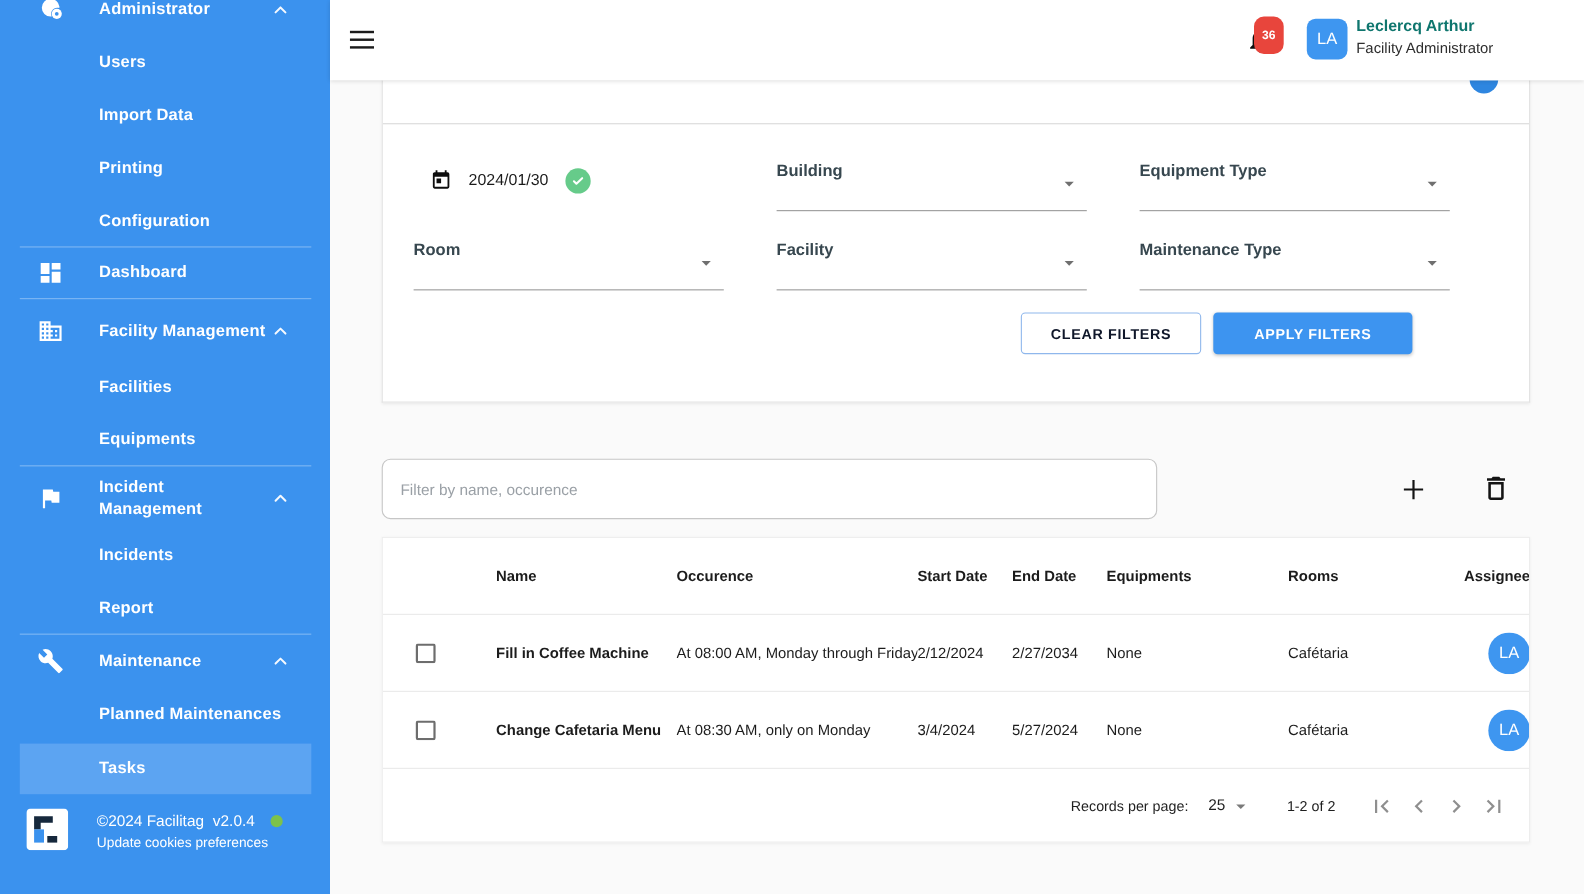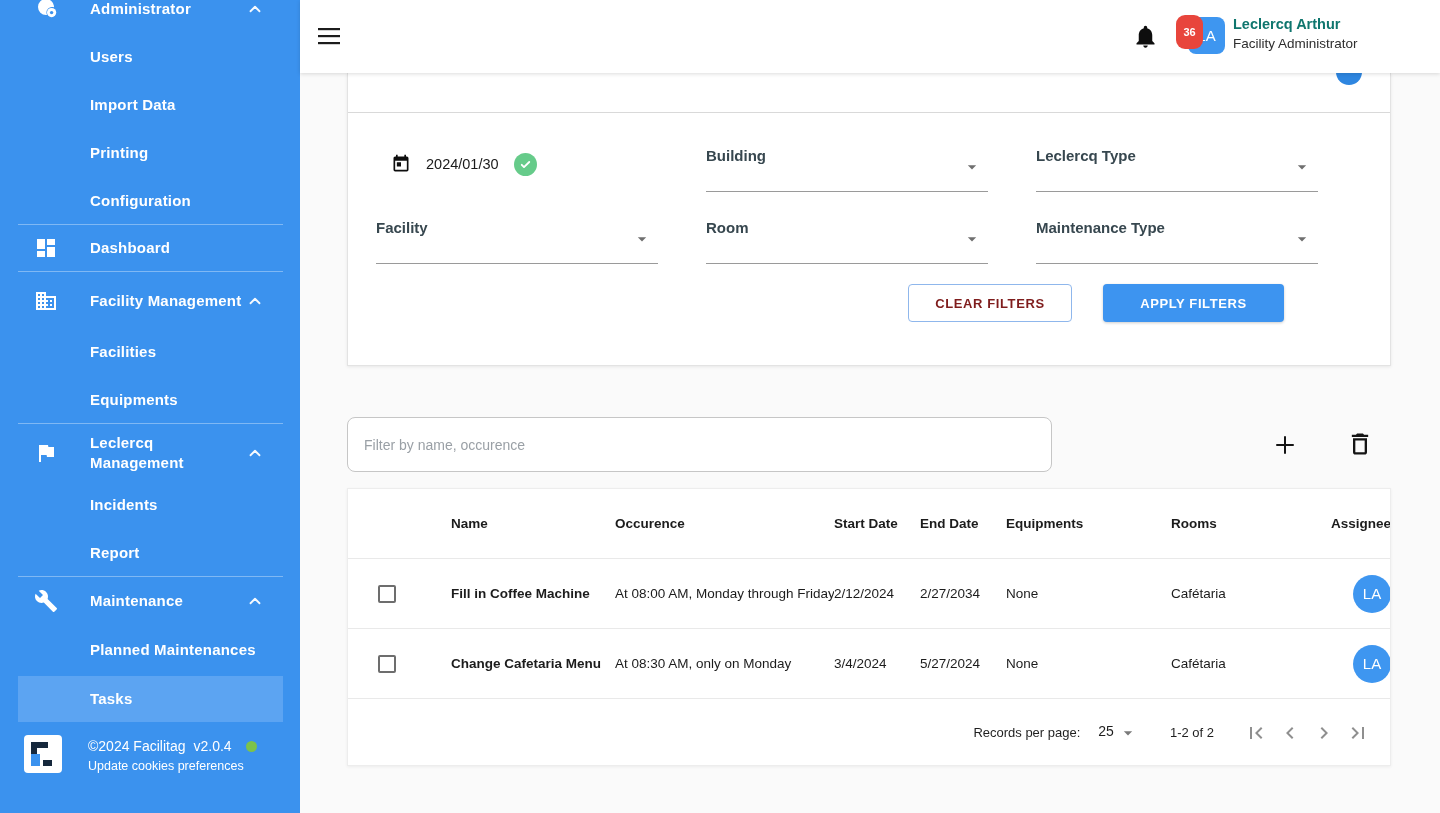--- a/index.html
+++ b/index.html
@@ -32,21 +32,21 @@
   
   .topbar {
     position:absolute; left:300px; top:0; width:1140px; height:73px; background:#fff;
     box-shadow:0 1px 4px rgba(0,0,0,.14); z-index:10;
   }
   .hamburger { position:absolute; left:18px; top:27px; width:22px; height:18px; cursor:pointer; color:#1c1c1c; }
   .page-title { position:absolute; left:56px; top:0; height:73px; display:flex; align-items:center; font-size:20px; font-weight:700; color:#151515; }
   .bell { position:absolute; left:832px; top:23px; width:27px; height:27px; color:#0e0e0e; cursor:pointer; }
   .bell svg { width:27px; height:27px; }
   .badge {
-    position:absolute; left:876px; top:15px; min-width:27px; height:18px; border-radius:9px;
+    position:absolute; left:840px; top:15px; min-width:27px; height:18px; border-radius:9px;
     background:var(--c-badge,#e8453c); color:#fff; font-size:11px; font-weight:700;
     display:flex; align-items:center; justify-content:center; padding:17px 6px; z-index:2;
   }
   .tb-avatar {
     position:absolute; left:888px; top:17px; width:37px; height:37px; border-radius:8px;
     background:var(--c-avatar,#3e96f0); color:#fff; font-size:15px; font-weight:500;
     display:flex; align-items:center; justify-content:center; cursor:pointer;
   }
   .tb-user { position:absolute; left:933px; top:16px; }
   .tb-name { font-size:14.5px; font-weight:700; color:#0f766e; margin-bottom:4px; }
@@ -65,21 +65,21 @@
   .f-cell .underline { position:absolute; left:0; bottom:0; width:100%; height:1px; background:#9a9a9a; }
   .f-label { position:absolute; left:0; top:11px; font-size:15px; font-weight:700; color:#37474f; }
   .f-caret { position:absolute; right:6px; bottom:15px; width:20px; height:20px; color:#6f6f6f; }
   .date-cell { display:flex; align-items:center; height:56px; }
   .cal-icon { width:20px; height:20px; color:#0e0e0e; margin-left:15px; }
   .cal-icon svg { width:20px; height:20px; }
   .date-value { margin-left:15px; font-size:14.5px; color:#1a1a1a; width:78px; overflow:hidden; white-space:nowrap; cursor:pointer; }
   .check-circle { width:23px; height:23px; border-radius:50%; background:var(--c-check,#66cb8a); margin-left:10px; display:flex; align-items:center; justify-content:center; }
   .check-circle svg { width:15px; height:15px; }
   .btn { position:absolute; top:211px; height:38px; border-radius:4px; font-size:13px; font-weight:700; letter-spacing:.6px; display:flex; align-items:center; justify-content:center; cursor:pointer; font-family:inherit; }
-  .btn-clear { left:560px; width:164px; background:#fff; border:1px solid #8fb7ec; color:#7f1d1d; }
+  .btn-clear { left:580px; width:164px; background:#fff; border:1px solid #8fb7ec; color:#0f172a; }
   .btn-apply { left:755px; width:181px; background:var(--c-apply,#3d94f0); border:none; color:#fff; box-shadow:0 1px 3px rgba(0,0,0,.2); }
   
   .search-input {
     position:absolute; left:347px; top:417px; width:705px; height:55px; background:#fff;
     border:1px solid #c6c6c6; border-radius:8px; padding:0 16px; font-size:14px; color:#333;
     font-family:inherit; outline:none;
   }
   .search-input::placeholder { color:#9aa0a6; }
   .icon-btn { position:absolute; width:28px; height:28px; color:#141414; cursor:pointer; }
   .icon-btn svg { width:28px; height:28px; }
@@ -170,21 +170,21 @@
       <div class="nav-item sub" style="top: 376px; height: 48px;">
         <span class="nav-label">Equipments</span>
       </div>
       <div class="nav-divider" style="top: 423px;"></div>
       <div class="nav-item section" style="top: 424px; height: 58px;">
         <span class="nav-icon">
           <svg viewBox="0 0 24 24">
             <path fill="currentColor" d="M14.4 6L14 4H5v17h2v-7h5.6l.4 2h7V6z"></path>
           </svg>
         </span>
-        <span class="nav-label">Leclercq Management</span>
+        <span class="nav-label">Incident Management</span>
         <span class="chevron">
           <svg viewBox="0 0 24 24">
             <path fill="none" stroke="currentColor" stroke-width="2.4" stroke-linecap="round" stroke-linejoin="round" d="M6 15l6-6 6 6"></path>
           </svg>
         </span>
       </div>
       <div class="nav-item sub" style="top: 481px; height: 48px;">
         <span class="nav-label">Incidents</span>
       </div>
       <div class="nav-item sub" style="top: 529px; height: 48px;">
@@ -271,42 +271,42 @@
     <div class="f-cell">
       <span class="f-label">Building</span>
       <span class="f-caret">
           <svg viewBox="0 0 24 24">
             <path fill="currentColor" d="M7 10l5 5 5-5z"></path>
           </svg>
         </span>
       <span class="underline"></span>
     </div>
     <div class="f-cell">
-      <span class="f-label">Leclercq Type</span>
+      <span class="f-label">Equipment Type</span>
       <span class="f-caret">
           <svg viewBox="0 0 24 24">
             <path fill="currentColor" d="M7 10l5 5 5-5z"></path>
           </svg>
         </span>
       <span class="underline"></span>
     </div>
   </div>
 
   <div class="f-row r2">
     <div class="f-cell">
+      <span class="f-label">Room</span>
+      <span class="f-caret">
+          <svg viewBox="0 0 24 24">
+            <path fill="currentColor" d="M7 10l5 5 5-5z"></path>
+          </svg>
+        </span>
+      <span class="underline"></span>
+    </div>
+    <div class="f-cell">
       <span class="f-label">Facility</span>
-      <span class="f-caret">
-          <svg viewBox="0 0 24 24">
-            <path fill="currentColor" d="M7 10l5 5 5-5z"></path>
-          </svg>
-        </span>
-      <span class="underline"></span>
-    </div>
-    <div class="f-cell">
-      <span class="f-label">Room</span>
       <span class="f-caret">
           <svg viewBox="0 0 24 24">
             <path fill="currentColor" d="M7 10l5 5 5-5z"></path>
           </svg>
         </span>
       <span class="underline"></span>
     </div>
     <div class="f-cell">
       <span class="f-label">Maintenance Type</span>
       <span class="f-caret">

